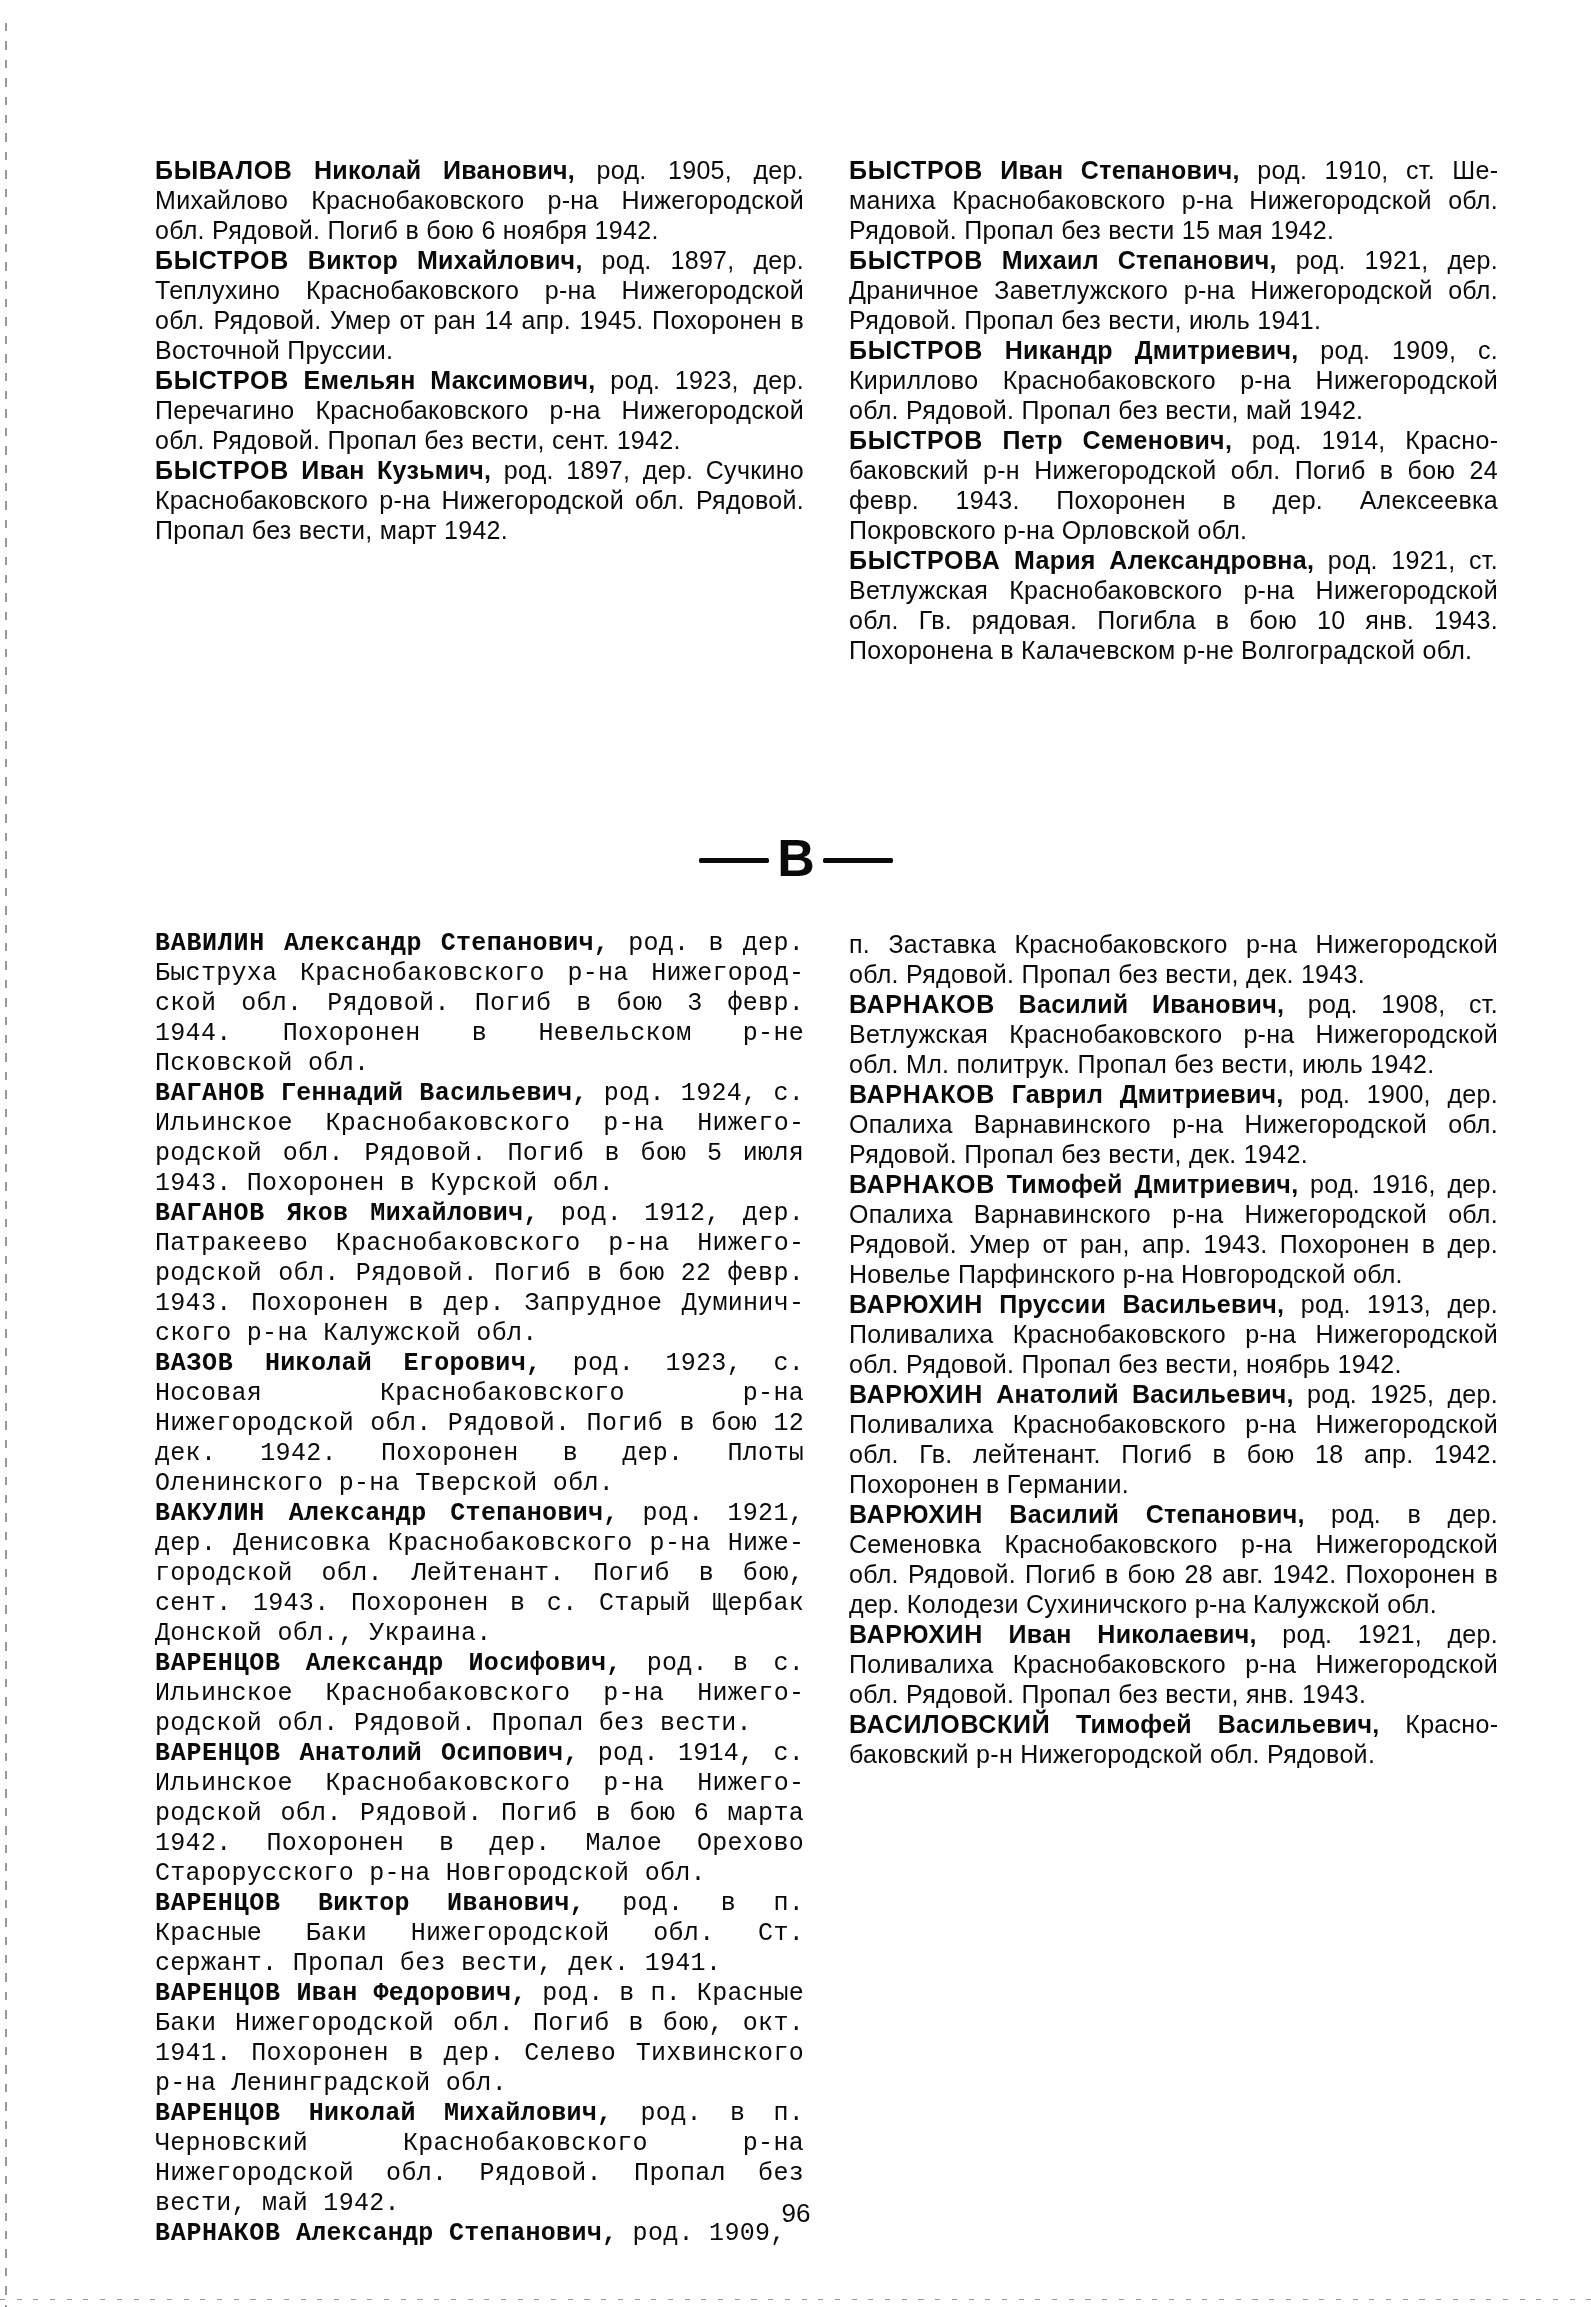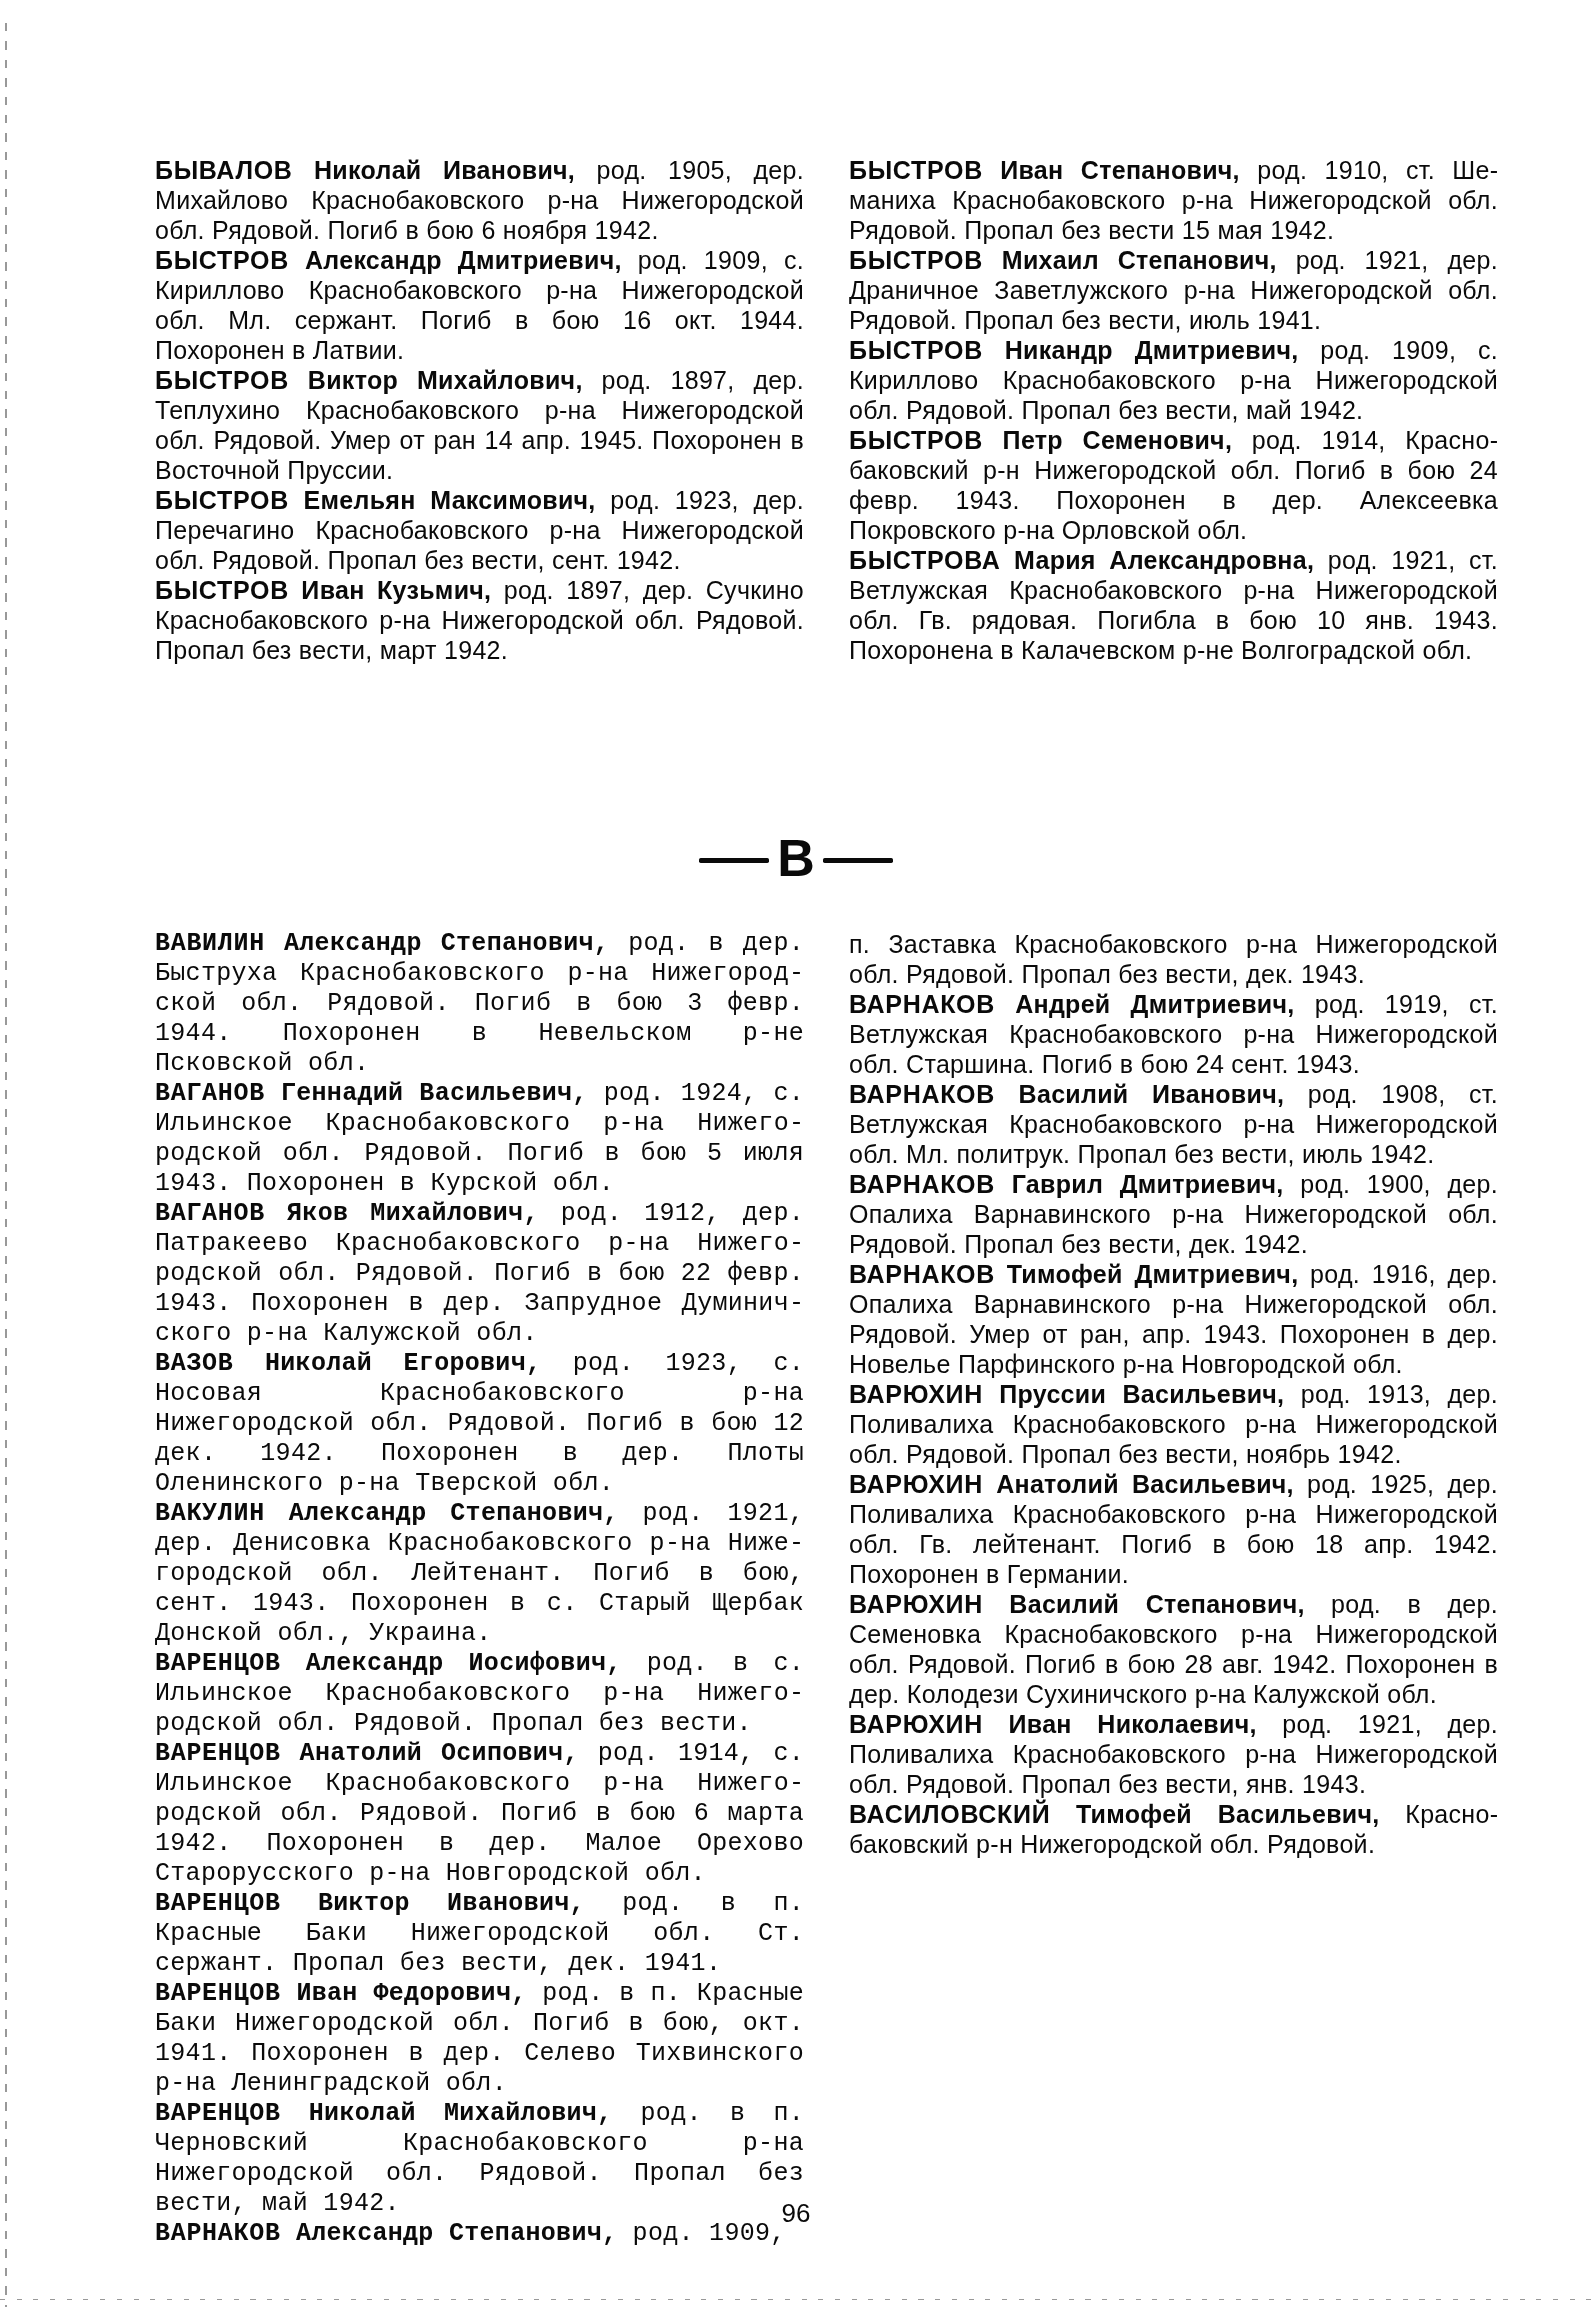--- a/index.html
+++ b/index.html
@@ -47,21 +47,20 @@
 </style>
 </head>
 <body>
 
 <div class="page">
   <div class="border-left"></div>
   <div class="border-bottom"></div>
 
   <div class="col col-top-left">
       <p class="entry"><span class="surname">БЫВАЛОВ</span> <span class="given">Николай Иванович,</span><span> род. 1905, дер. Михайлово Краснобаковского р-на Нижего­родской обл. Рядовой. Погиб в бою 6 ноября 1942.</span></p>
-      <p class="entry"><span class="surname">БЫСТРОВ</span> <span class="given">Александр Дмитриевич,</span><span> род. 1909, с. Кириллово Краснобаковского р-на Нижего­родской обл. Мл. сержант. Погиб в бою 16 окт. 1944. Похоронен в Латвии.</span></p>
       <p class="entry"><span class="surname">БЫСТРОВ</span> <span class="given">Виктор Михайлович,</span><span> род. 1897, дер. Теплухино Краснобаковского р-на Нижегород­ской обл. Рядовой. Умер от ран 14 апр. 1945. Похоронен в Восточной Пруссии.</span></p>
       <p class="entry"><span class="surname">БЫСТРОВ</span> <span class="given">Емельян Максимович,</span><span> род. 1923, дер. Перечагино Краснобаковского р-на Нижего­родской обл. Рядовой. Пропал без вести, сент. 1942.</span></p>
       <p class="entry"><span class="surname">БЫСТРОВ</span> <span class="given">Иван Кузьмич,</span><span> род. 1897, дер. Суч­кино Краснобаковского р-на Нижегород­ской обл. Рядовой. Пропал без вести, март 1942.</span></p>
     </div>
   <div class="col col-top-right">
       <p class="entry"><span class="surname">БЫСТРОВ</span> <span class="given">Иван Степанович,</span><span> род. 1910, ст. Ше­маниха Краснобаковского р-на Нижегородской обл. Рядовой. Пропал без вести 15 мая 1942.</span></p>
       <p class="entry"><span class="surname">БЫСТРОВ</span> <span class="given">Михаил Степанович,</span><span> род. 1921, дер. Драничное Заветлужского р-на Нижегород­ской обл. Рядовой. Пропал без вести, июль 1941.</span></p>
       <p class="entry"><span class="surname">БЫСТРОВ</span> <span class="given">Никандр Дмитриевич,</span><span> род. 1909, с. Кириллово Краснобаковского р-на Нижего­родской обл. Рядовой. Пропал без вести, май 1942.</span></p>
       <p class="entry"><span class="surname">БЫСТРОВ</span> <span class="given">Петр Семенович,</span><span> род. 1914, Красно­баковский р-н Нижегородской обл. Погиб в бою 24 февр. 1943. Похоронен в дер. Алексеевка Покровского р-на Орловской обл.</span></p>
       <p class="entry"><span class="surname">БЫСТРОВА</span> <span class="given">Мария Александровна,</span><span> род. 1921, ст. Ветлужская Краснобаковского р-на Ниже­городской обл. Гв. рядовая. Погибла в бою 10 янв. 1943. Похоронена в Калачевском р-не Волгоградской обл.</span></p>
@@ -81,21 +80,20 @@
       <p class="entry"><span class="surname">ВАКУЛИН</span> <span class="given">Александр Степанович,</span><span> род. 1921, дер. Денисовка Краснобаковского р-на Ниже­городской обл. Лейтенант. Погиб в бою, сент. 1943. Похоронен в с. Старый Щербак Донской обл., Украина.</span></p>
       <p class="entry"><span class="surname">ВАРЕНЦОВ</span> <span class="given">Александр Иосифович,</span><span> род. в с. Ильинское Краснобаковского р-на Нижего­родской обл. Рядовой. Пропал без вести.</span></p>
       <p class="entry"><span class="surname">ВАРЕНЦОВ</span> <span class="given">Анатолий Осипович,</span><span> род. 1914, с. Ильинское Краснобаковского р-на Нижего­родской обл. Рядовой. Погиб в бою 6 марта 1942. Похоронен в дер. Малое Орехово Старо­русского р-на Новгородской обл.</span></p>
       <p class="entry"><span class="surname">ВАРЕНЦОВ</span> <span class="given">Виктор Иванович,</span><span> род. в п. Красные Баки Нижегородской обл. Ст. сержант. Пропал без вести, дек. 1941.</span></p>
       <p class="entry"><span class="surname">ВАРЕНЦОВ</span> <span class="given">Иван Федорович,</span><span> род. в п. Красные Баки Нижегородской обл. Погиб в бою, окт. 1941. Похоронен в дер. Селево Тихвинского р-на Ленинградской обл.</span></p>
       <p class="entry"><span class="surname">ВАРЕНЦОВ</span> <span class="given">Николай Михайлович,</span><span> род. в п. Чер­новский Краснобаковского р-на Нижегород­ской обл. Рядовой. Пропал без вести, май 1942.</span></p>
       <p class="entry"><span class="surname">ВАРНАКОВ</span> <span class="given">Александр Степанович,</span><span> род. 1909,</span></p>
     </div>
   <div class="col col-bot-right">
       <p class="entry"><span>п. Заставка Краснобаковского р-на Нижего­родской обл. Рядовой. Пропал без вести, дек. 1943.</span></p>
-      <p class="entry"><span class="surname">ВАРНАКОВ</span> <span class="given">Андрей Дмитриевич,</span><span> род. 1919, ст. Ветлужская Краснобаковского р-на Нижего­родской обл. Старшина. Погиб в бою 24 сент. 1943.</span></p>
       <p class="entry"><span class="surname">ВАРНАКОВ</span> <span class="given">Василий Иванович,</span><span> род. 1908, ст. Ветлужская Краснобаковского р-на Нижего­родской обл. Мл. политрук. Пропал без вести, июль 1942.</span></p>
       <p class="entry"><span class="surname">ВАРНАКОВ</span> <span class="given">Гаврил Дмитриевич,</span><span> род. 1900, дер. Опалиха Варнавинского р-на Нижегород­ской обл. Рядовой. Пропал без вести, дек. 1942.</span></p>
       <p class="entry"><span class="surname">ВАРНАКОВ</span> <span class="given">Тимофей Дмитриевич,</span><span> род. 1916, дер. Опалиха Варнавинского р-на Нижегород­ской обл. Рядовой. Умер от ран, апр. 1943. Похоронен в дер. Новелье Парфинского р-на Новгородской обл.</span></p>
       <p class="entry"><span class="surname">ВАРЮХИН</span> <span class="given">Пруссии Васильевич,</span><span> род. 1913, дер. Поливалиха Краснобаковского р-на Нижего­родской обл. Рядовой. Пропал без вести, но­ябрь 1942.</span></p>
       <p class="entry"><span class="surname">ВАРЮХИН</span> <span class="given">Анатолий Васильевич,</span><span> род. 1925, дер. Поливалиха Краснобаковского р-на Ниже­городской обл. Гв. лейтенант. Погиб в бою 18 апр. 1942. Похоронен в Германии.</span></p>
       <p class="entry"><span class="surname">ВАРЮХИН</span> <span class="given">Василий Степанович,</span><span> род. в дер. Семеновка Краснобаковского р-на Нижегород­ской обл. Рядовой. Погиб в бою 28 авг. 1942. Похоронен в дер. Колодези Сухиничского р-на Калужской обл.</span></p>
       <p class="entry"><span class="surname">ВАРЮХИН</span> <span class="given">Иван Николаевич,</span><span> род. 1921, дер. Поливалиха Краснобаковского р-на Нижего­родской обл. Рядовой. Пропал без вести, янв. 1943.</span></p>
       <p class="entry"><span class="surname">ВАСИЛОВСКИЙ</span> <span class="given">Тимофей Васильевич,</span><span> Красно­баковский р-н Нижегородской обл. Рядовой.</span></p>
     </div>
 

